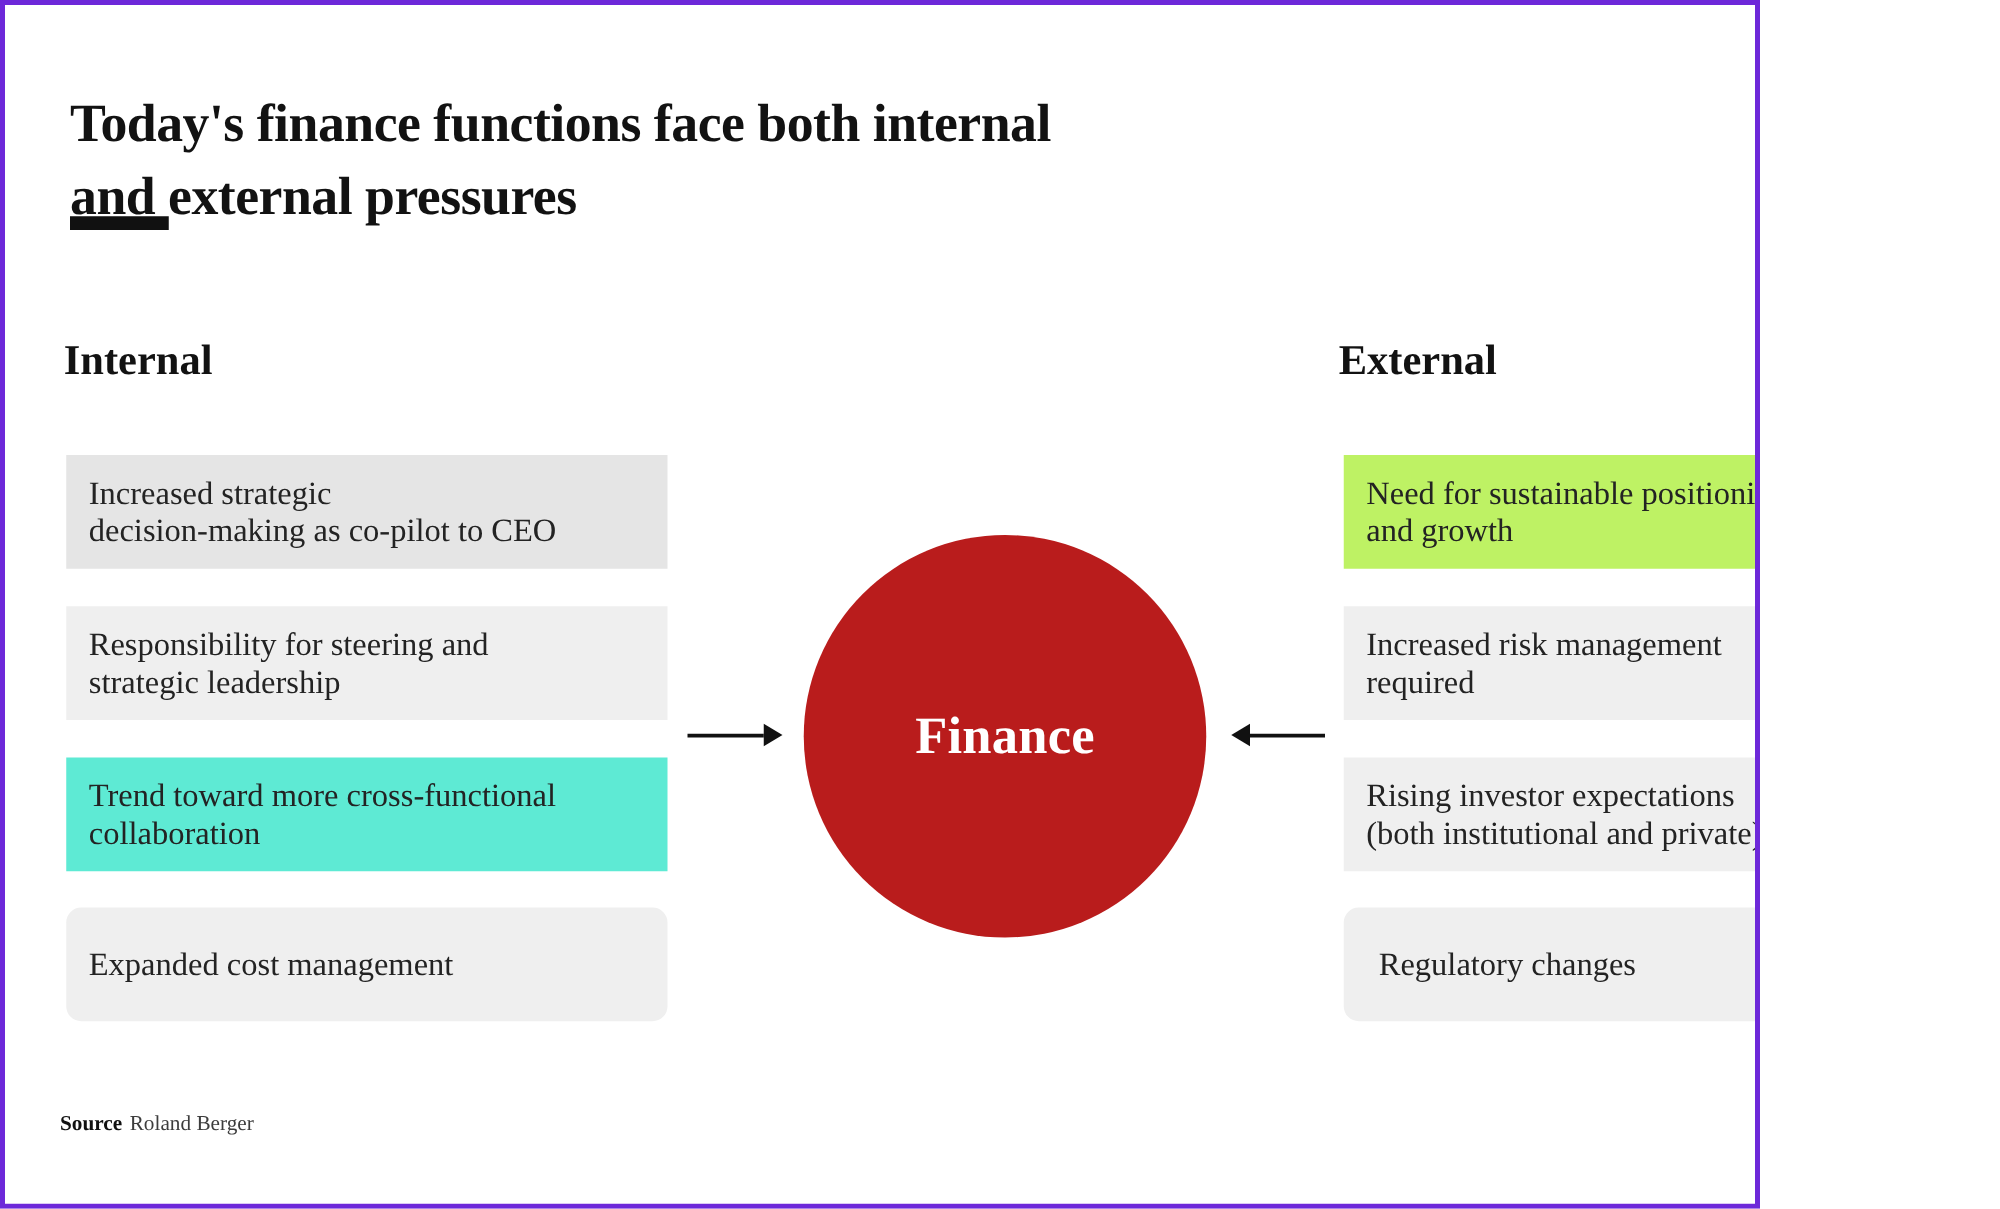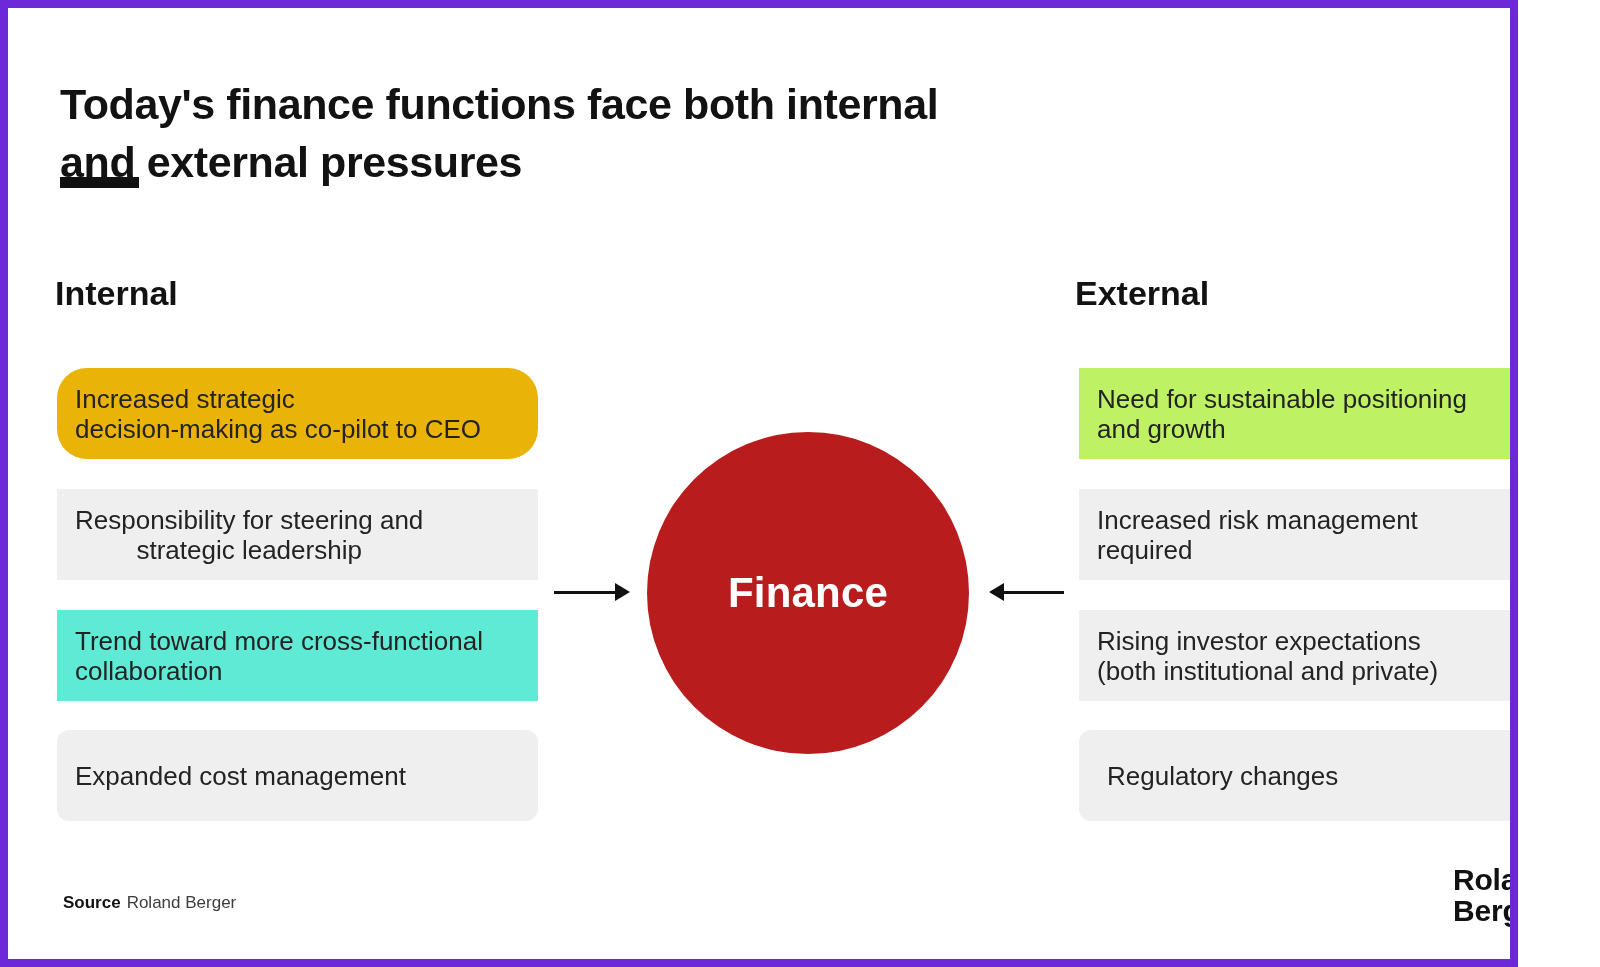--- a/index.html
+++ b/index.html
@@ -1,23 +1,23 @@
 <!DOCTYPE html>
 <html><head>
 <meta charset="utf-8">
 <style>
   html, body { margin: 0; padding: 0; background: #ffffff; }
   .page {
     position: relative;
-    width: 1518px;
+    width: 1408px;
     height: 967px;
     box-sizing: border-box;
     background: #ffffff;
-    border: 8px solid #6d28d9;
-    font-family: Liberation Sans, sans-serif;
+    border: 4px solid #6d28d9;
+    font-family: Liberation Serif, serif;
     color: #141414;
     overflow: hidden;
   }
 
   .page-title {
     position: absolute;
     left: 52px;
     top: 38px;
     font-size: 43px;
     line-height: 58px;
@@ -105,21 +105,21 @@
     border-top: 9px solid transparent;
     border-bottom: 9px solid transparent;
   }
   .arrow-left-line  { left: 546px; width: 61px; }
   .arrow-left-head  { left: 607px; border-left: 15px solid #111111; }
   .arrow-right-line { left: 995px; width: 61px; }
   .arrow-right-head { left: 981px; border-right: 15px solid #111111; }
 
   .source-line {
     position: absolute;
-    left: 55px;
+    left: 44px;
     top: 884px;
     font-size: 17px;
     line-height: 22px;
     color: #3d3d3d;
   }
   .source-label { font-weight: 700; color: #111111; margin-right: 6px; }
 
   .brand-logo {
     position: absolute;
     left: 1445px;
@@ -137,25 +137,25 @@
 
 <div class="page">
 
   <h1 class="page-title">Today's finance functions face both internal
 and external pressures</h1>
   <div class="title-underline"></div>
 
   <div class="section-heading internal">Internal</div>
   <div class="section-heading external">External</div>
 
-  <div class="pressure-item left row-0" style="background: #eab308; border-radius: 30px;">
+  <div class="pressure-item left row-0" style="background: #e5e5e5;">
     <span class="pressure-text">Increased strategic
 decision-making as co-pilot to CEO</span>
   </div>
-  <div class="pressure-item left row-1" style="background: rgb(239, 239, 239); text-align: center;">
+  <div class="pressure-item left row-1" style="background: rgb(239, 239, 239);">
     <span class="pressure-text">Responsibility for steering and
 strategic leadership</span>
   </div>
   <div class="pressure-item left row-2" style="background: #5eead4;">
     <span class="pressure-text">Trend toward more cross-functional
 collaboration</span>
   </div>
   <div class="pressure-item left row-3" style="background: rgb(239, 239, 239);">
     <span class="pressure-text">Expanded cost management</span>
   </div>

